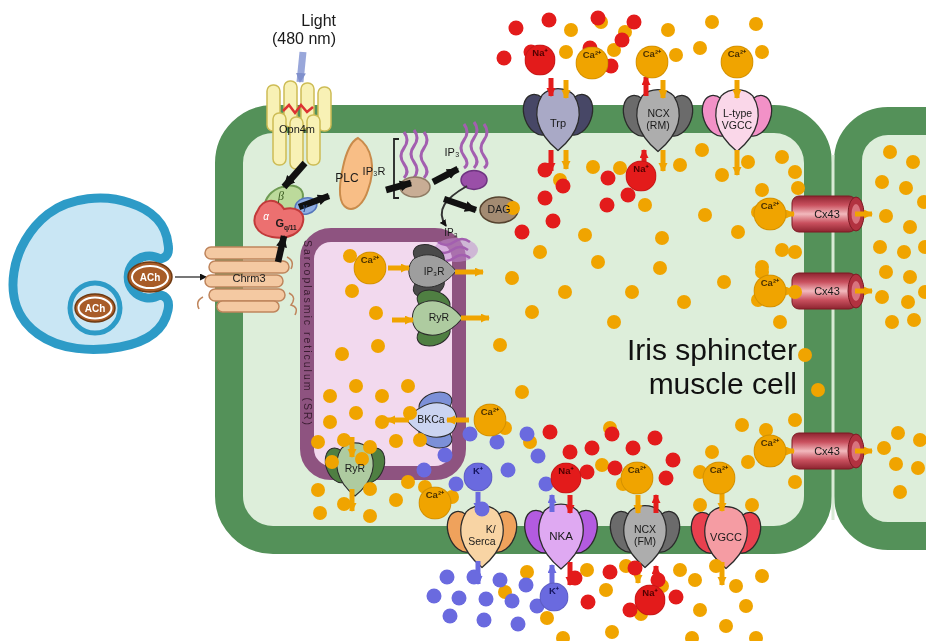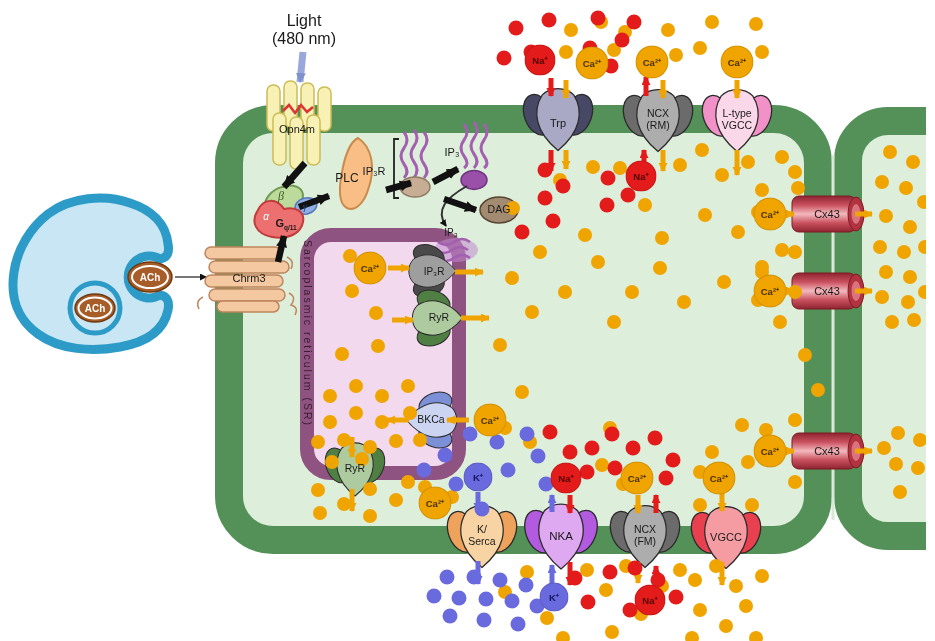--- a/index.html
+++ b/index.html
@@ -2,23 +2,23 @@
 <html><head>
 <meta charset="utf-8">
 <style>
   html,body{margin:0;padding:0;background:#fff;}
   #canvas{position:relative;width:935px;height:641px;background:#fff;overflow:hidden;
           font-family:"Liberation Sans",sans-serif;}
   #art{position:absolute;left:0;top:0;z-index:0;}
   #dots{position:absolute;left:0;top:0;width:935px;height:641px;z-index:1;pointer-events:none;}
   .dot{position:absolute;border-radius:50%;transform:translate(-50%,-50%);}
   .bigion{position:absolute;border-radius:50%;transform:translate(-50%,-50%);
-          display:flex;align-items:center;justify-content:center;
+          display:flex;align-items:flex-start;justify-content:center;
           font-weight:bold;z-index:2;border:1px solid rgba(0,0,0,.12);}
-  .lbl{position:absolute;transform:translate(-50%,-50%);text-align:center;
+  .lbl{position:absolute;transform:translate(-50%,-50%);text-align:right;
        color:#1a1a1a;z-index:3;white-space:nowrap;line-height:1.1;}
   .wrap{white-space:normal;}
   #white-strip{position:absolute;left:926px;top:0;width:9px;height:641px;background:#fff;z-index:4;}
   .vert{position:absolute;writing-mode:vertical-rl;z-index:3;}
 </style>
 </head>
 <body>
 
 <div id="canvas">
 
@@ -524,20 +524,21 @@
       </div>
       <div class="bigion" style="left:554px;top:597px;width:27px;height:27px;background:#6A6ADF;color:#14145e;font-size:9.5px;">
         <span>K⁺</span>
       </div>
       <div class="bigion" style="left:650px;top:600px;width:29px;height:29px;background:#E31B1B;color:#500000;font-size:9.5px;">
         <span>Na⁺</span>
       </div>
     </div>
 <div id="white-strip"></div>
 
+<div class="lbl wrap" id="t" style="left:667px;top:367px;width:260px;font-size:30px;line-height:1.12;color:#111;">Iris sphincter muscle cell</div>
 
 <div class="lbl" style="left:304px;top:30px;font-size:16px;">
   <div>Light</div>
   <div>(480 nm)</div>
 </div>
 
 
 <div class="lbl" style="left:95px;top:308px;font-size:10px;font-weight:bold;color:#fff;">ACh</div>
 <div class="lbl" style="left:150px;top:277px;font-size:10px;font-weight:bold;color:#fff;">ACh</div>
 

